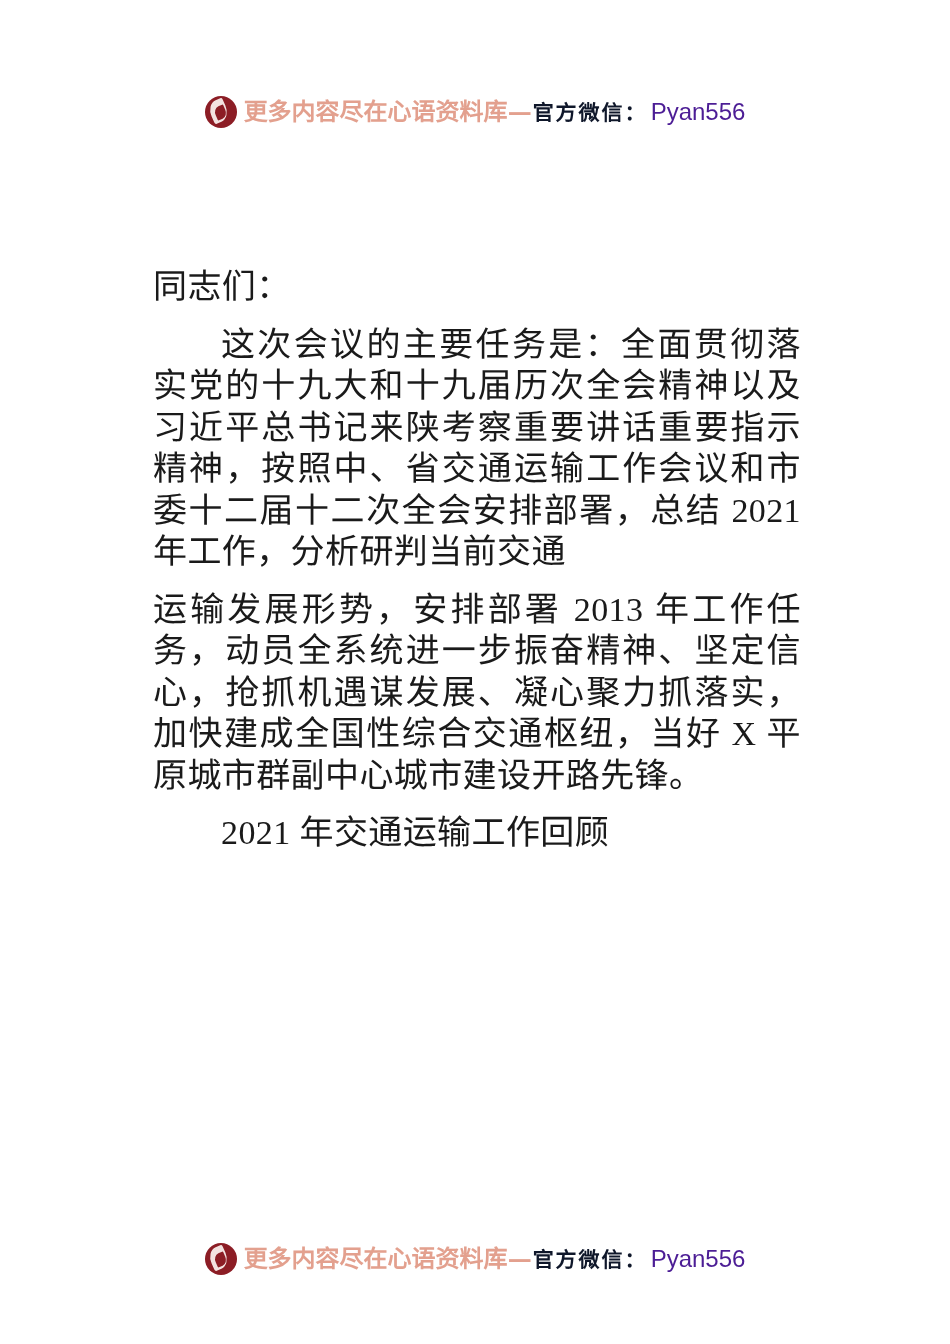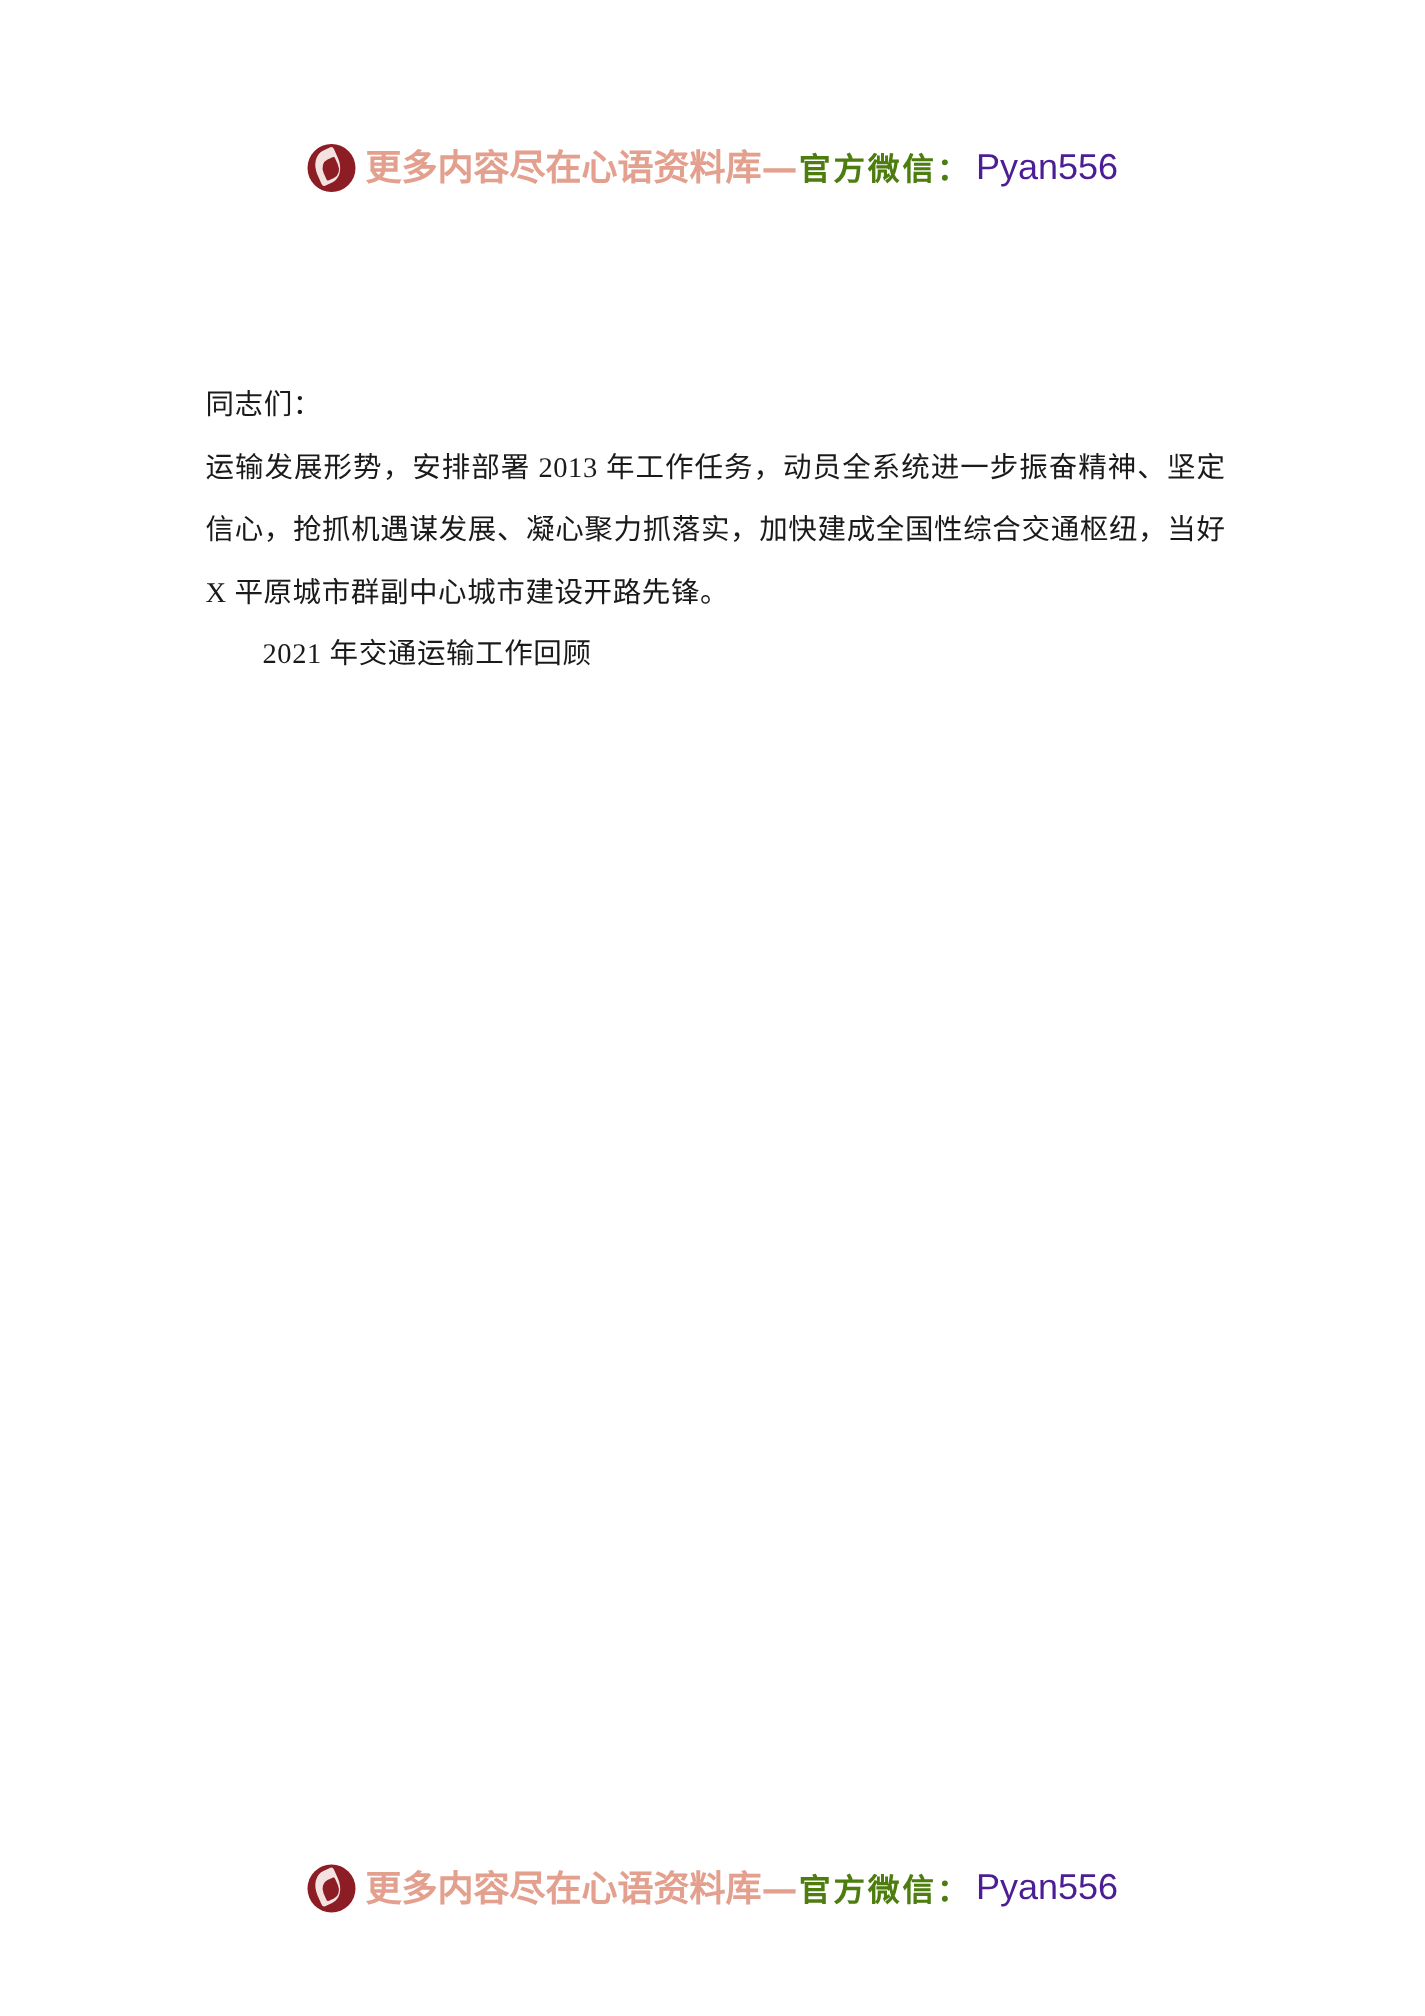--- a/index.html
+++ b/index.html
@@ -78,21 +78,21 @@
     font-family: "DejaVu Serif", "Liberation Serif", serif;
     font-weight: bold;
     font-size: 24px;
     color: #e3a08e;
     line-height: 1;
   }
   .wm-gray {
     font-family: "DejaVu Serif", "Liberation Serif", serif;
     font-weight: bold;
     font-size: 21px;
-    color: #4d7c0f;
+    color: #0f172a;
     letter-spacing: 2px;
     line-height: 1;
     margin-left: 1px;
   }
   .wm-handle {
     font-family: "Liberation Sans", "DejaVu Sans", sans-serif;
     font-size: 24px;
     color: #4c1d95;
     line-height: 1;
     margin-left: 3px;
@@ -112,24 +112,24 @@
     font-size: 35px;
     line-height: 1.32;
     color: #000000;
     text-align: center;
     margin: 0 0 34px 0;
     letter-spacing: 0px;
   }
 
   .para {
     font-family: "Liberation Serif", "DejaVu Serif", serif;
-    font-size: 19px;
+    font-size: 34px;
     line-height: 41.5px;
     color: #1a1a1a;
-    margin: 0;
+    margin: 16px;
     text-align: justify;
     text-justify: inter-character;
     letter-spacing: 0.4px;
     word-break: break-all;
   }
   .para + .para { margin-top: 0; }
 
   .indent { text-indent: 2em; }
 </style>
 </head>
@@ -143,20 +143,21 @@
     <span class="wm-dash">—</span>
     <span class="wm-gray">官方微信：</span>
     <span class="wm-handle">Pyan556</span>
   </div>
 
   <div class="doc">
 
 
     <p class="para">同志们：</p>
 
+    <p class="para indent">这次会议的主要任务是：全面贯彻落实党的十九大和十九届历次全会精神以及习近平总书记来陕考察重要讲话重要指示精神，按照中、省交通运输工作会议和市委十二届十二次全会安排部署，总结 2021 年工作，分析研判当前交通</p>
 
     <p class="para">运输发展形势，安排部署 2013 年工作任务，动员全系统进一步振奋精神、坚定信心，抢抓机遇谋发展、凝心聚力抓落实，加快建成全国性综合交通枢纽，当好 X 平原城市群副中心城市建设开路先锋。</p>
 
     <p class="para indent">2021 年交通运输工作回顾</p>
 
 
   </div>
 
   <div class="watermark watermark-bottom">
     <span class="wm-logo"></span>

